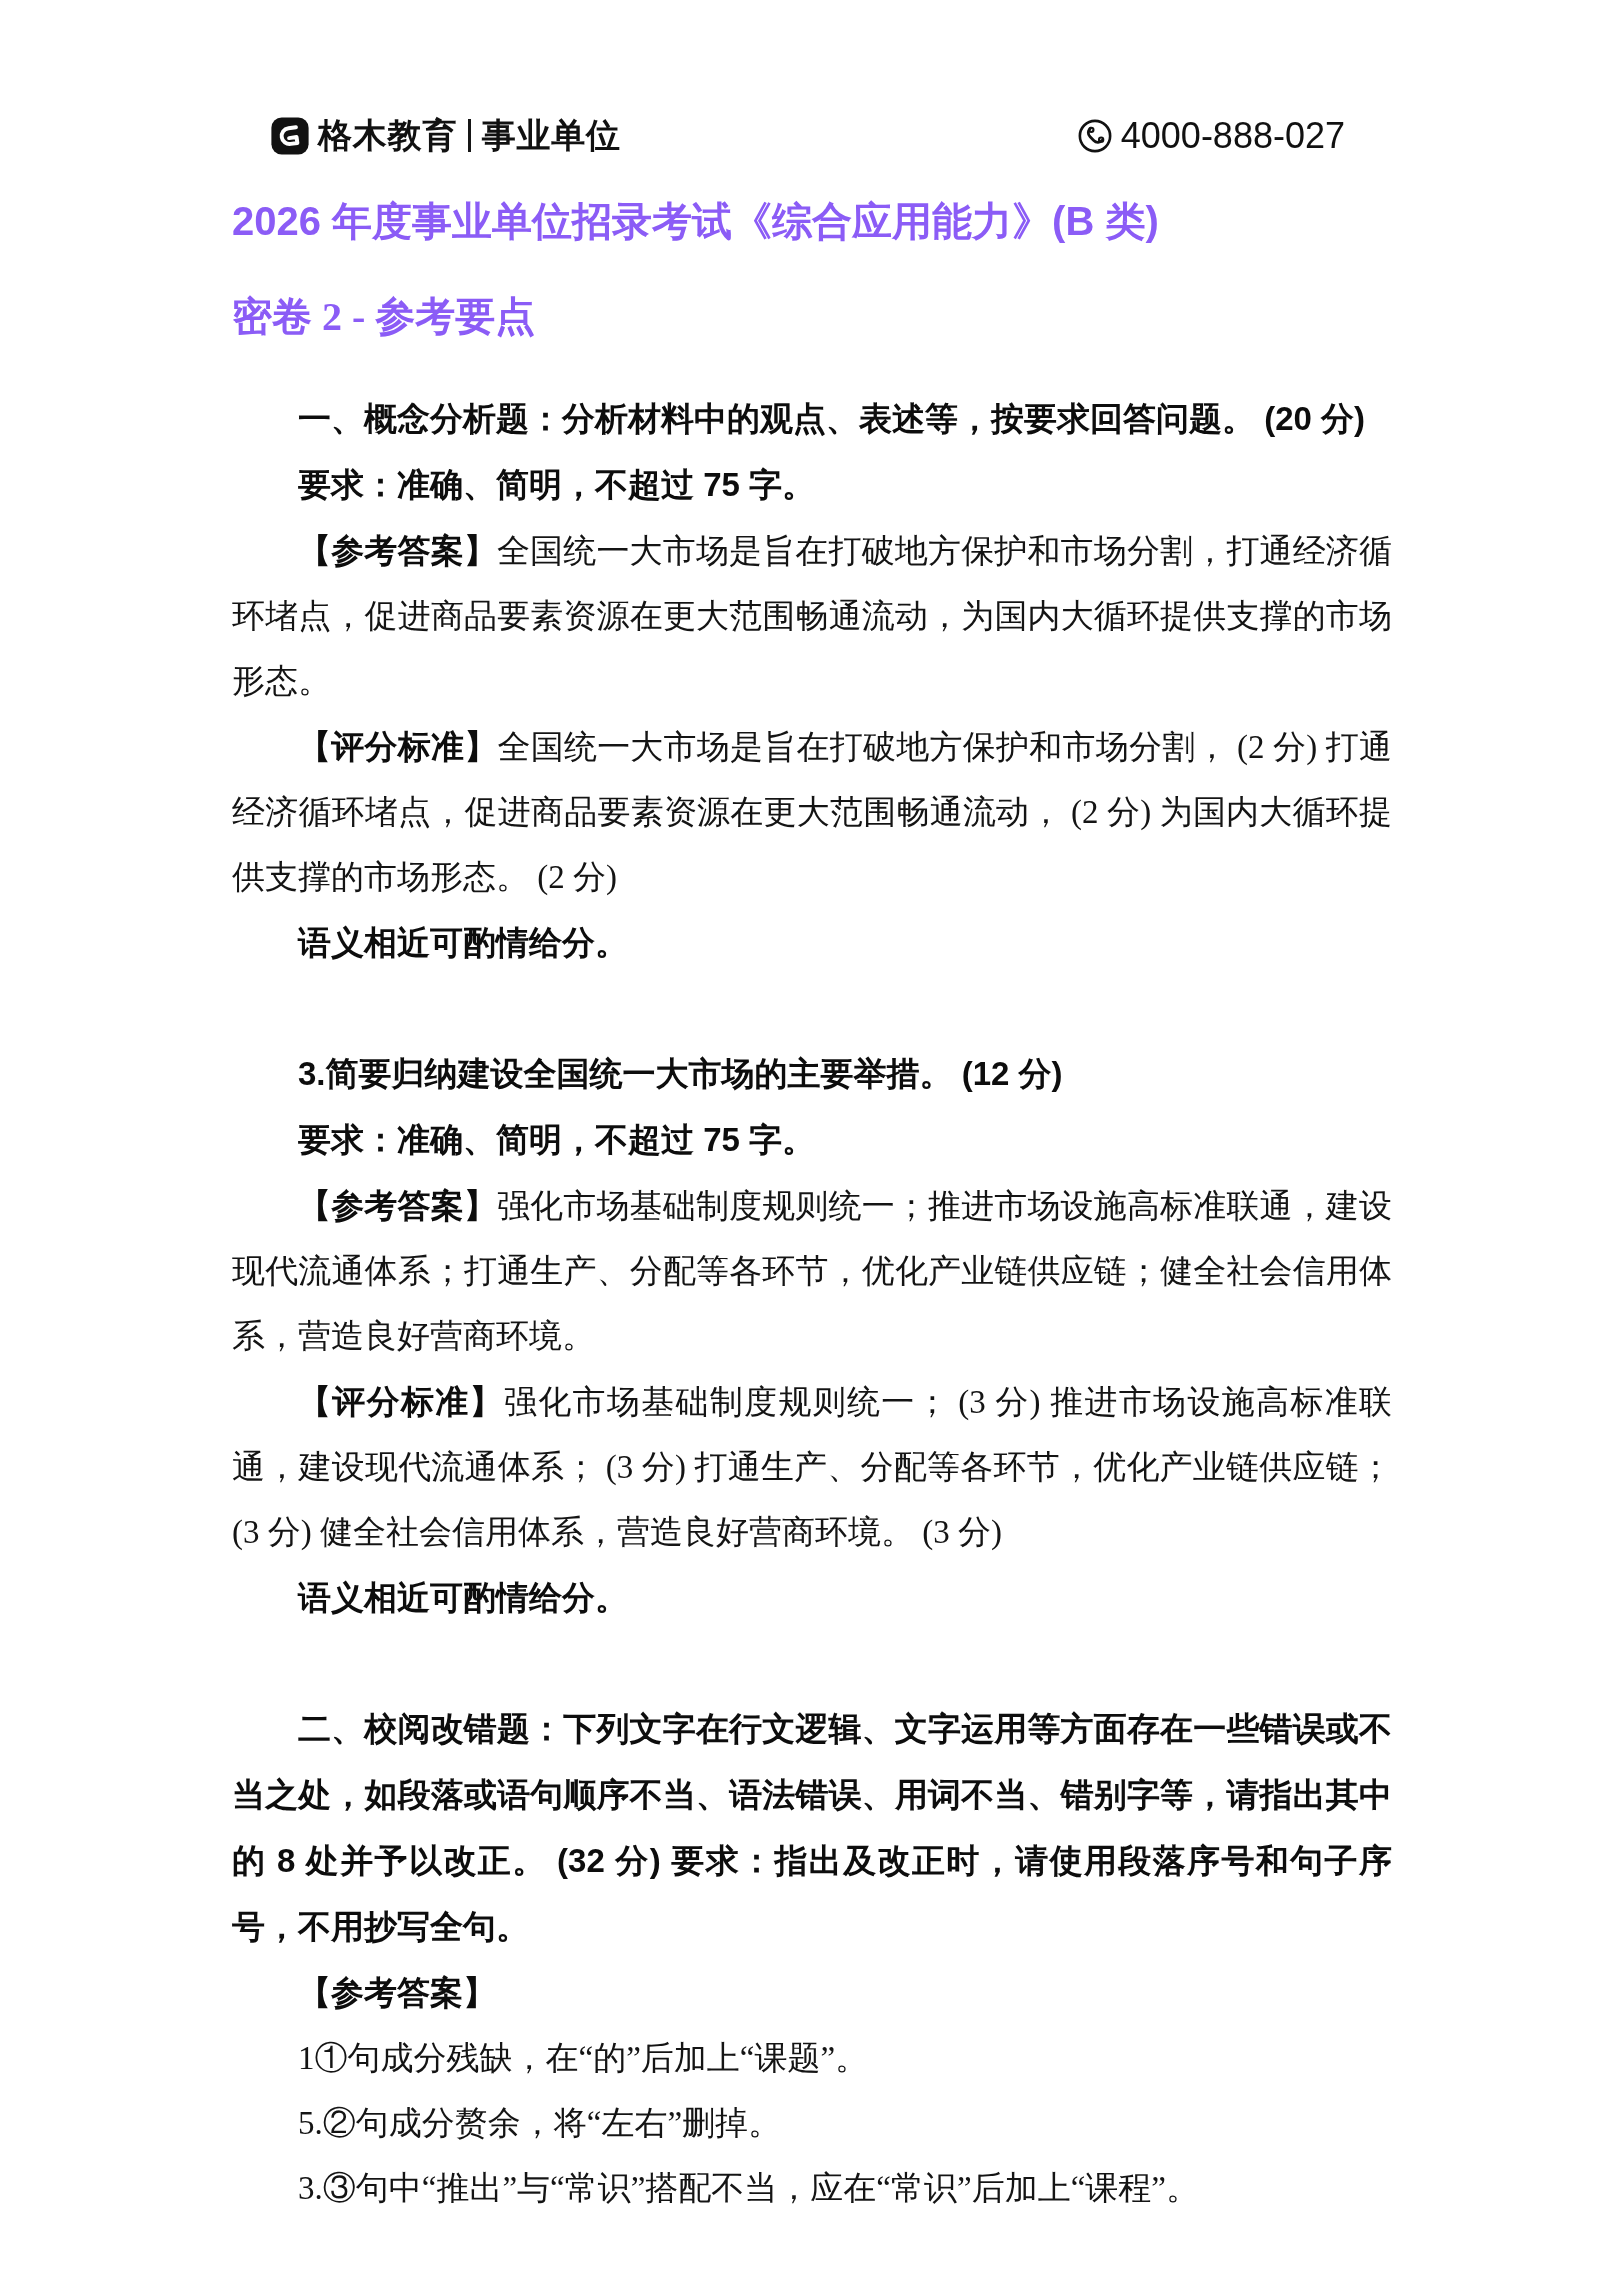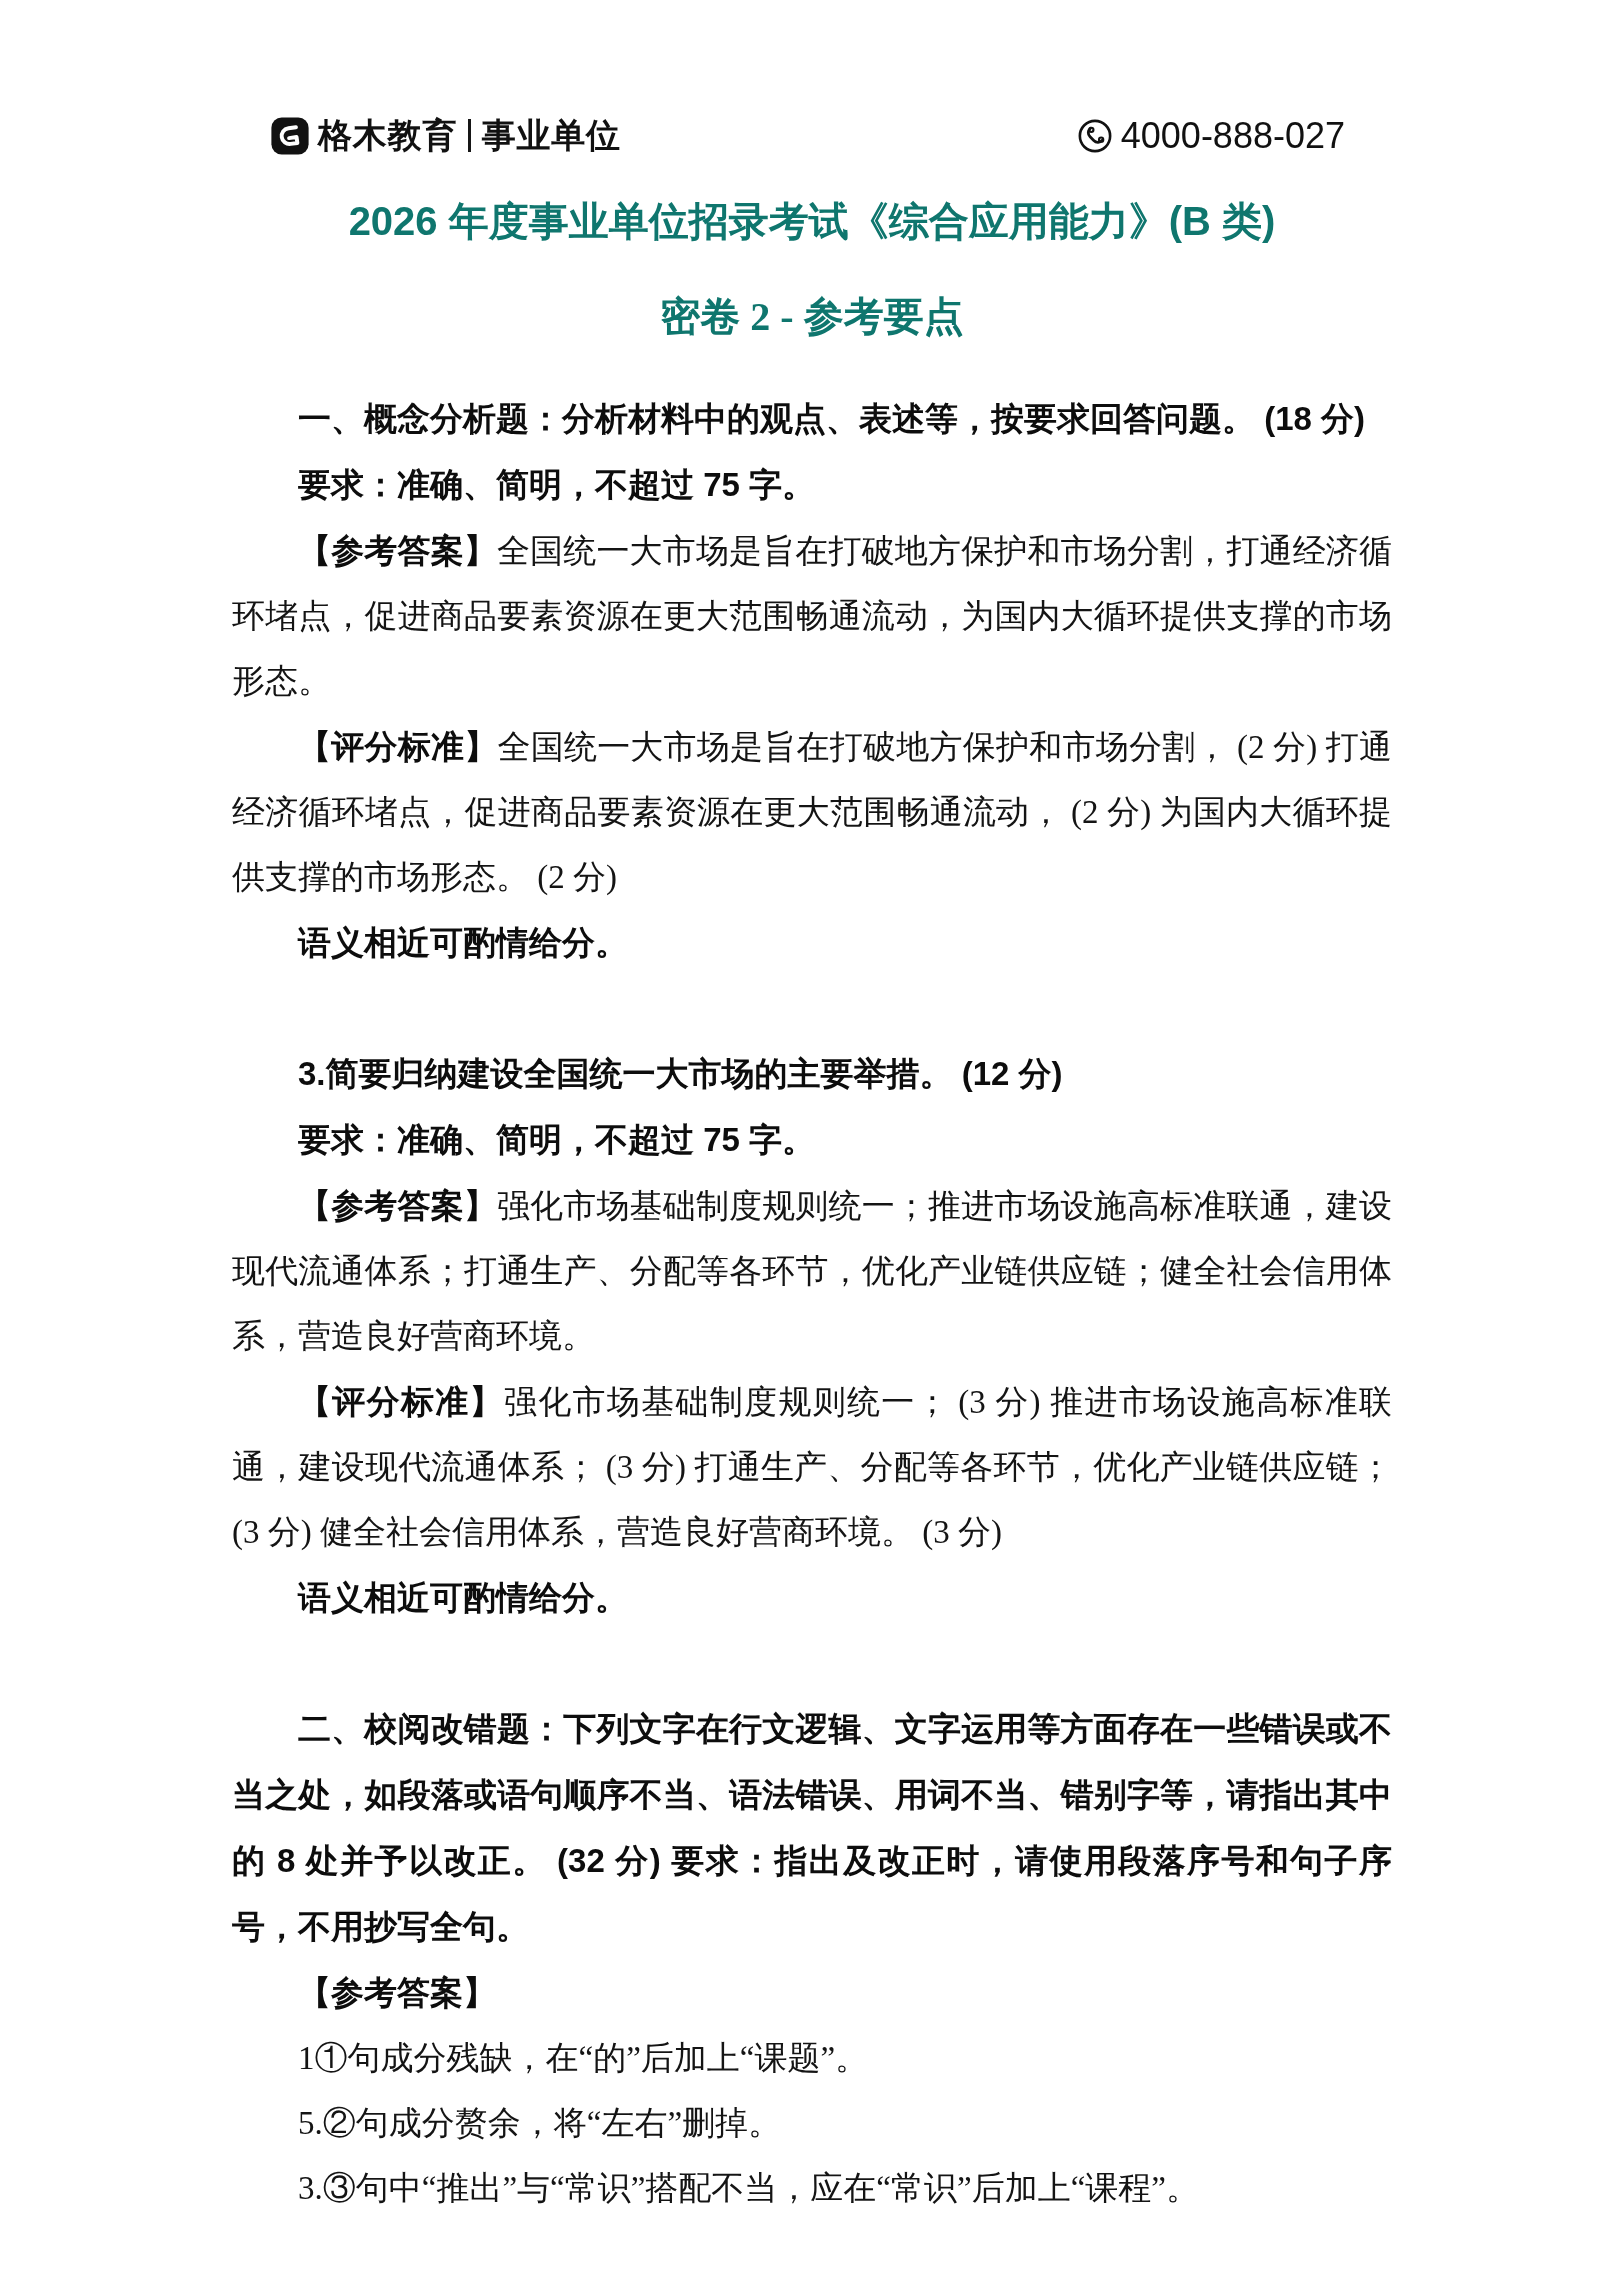--- a/index.html
+++ b/index.html
@@ -36,24 +36,23 @@
   .phone-icon-box { width: 36px; height: 36px; margin-right: 7.4px; flex: 0 0 auto; }
   .phone-number {
     font-family: "Liberation Sans", "DejaVu Sans", sans-serif;
     font-weight: 400;
     font-size: 36px;
     letter-spacing: 0px;
     white-space: nowrap;
   }
   
   .title-line {
-    text-align: center;
     font-family: "Liberation Sans", "DejaVu Sans", sans-serif;
     font-weight: 700;
-    color: #0f766e;
+    color: #8b5cf6;
   }
   .title-line.l1 { margin: 39px 0 0 0; font-size: 40px; line-height: 51px; }
   .title-line.l2 { margin: 44px 0 0 0; font-size: 40px; line-height: 51px; font-family: Liberation Serif, serif; }
   
   .doc-body {
     margin-top: 44px;
     font-size: 33px;
     line-height: 65px;
     text-align: justify;
     color: #141414;
@@ -93,21 +92,21 @@
         </svg>
       </span>
       <span class="phone-number">4000-888-027</span>
     </div>
   </div>
 
   <h1 class="title-line l1">2026 年度事业单位招录考试《综合应用能力》(B 类)</h1>
   <h2 class="title-line l2">密卷 2 - 参考要点</h2>
 
   <div class="doc-body">
-      <p class="para"><span class="b">一、概念分析题：分析材料中的观点、表述等，按要求回答问题。 (18 分)</span></p>
+      <p class="para"><span class="b">一、概念分析题：分析材料中的观点、表述等，按要求回答问题。 (20 分)</span></p>
       <p class="para"><span class="b">要求：准确、简明，不超过 75 字。</span></p>
       <p class="para"><span class="b">【参考答案】</span><span>全国统一大市场是旨在打破地方保护和市场分割，打通经济循环堵点，促进商品要素资源在更大范围畅通流动，为国内大循环提供支撑的市场形态。</span></p>
       <p class="para"><span class="b">【评分标准】</span><span>全国统一大市场是旨在打破地方保护和市场分割， (2 分) 打通经济循环堵点，促进商品要素资源在更大范围畅通流动， (2 分) 为国内大循环提供支撑的市场形态。 (2 分)</span></p>
       <p class="para"><span class="b">语义相近可酌情给分。</span></p>
       <p class="para gap"><span class="b">3.简要归纳建设全国统一大市场的主要举措。 (12 分)</span></p>
       <p class="para"><span class="b">要求：准确、简明，不超过 75 字。</span></p>
       <p class="para"><span class="b">【参考答案】</span><span>强化市场基础制度规则统一；推进市场设施高标准联通，建设现代流通体系；打通生产、分配等各环节，优化产业链供应链；健全社会信用体系，营造良好营商环境。</span></p>
       <p class="para"><span class="b">【评分标准】</span><span>强化市场基础制度规则统一； (3 分) 推进市场设施高标准联通，建设现代流通体系； (3 分) 打通生产、分配等各环节，优化产业链供应链； (3 分) 健全社会信用体系，营造良好营商环境。 (3 分)</span></p>
       <p class="para"><span class="b">语义相近可酌情给分。</span></p>
       <p class="para gap"><span class="b">二、校阅改错题：下列文字在行文逻辑、文字运用等方面存在一些错误或不当之处，如段落或语句顺序不当、语法错误、用词不当、错别字等，请指出其中的 8 处并予以改正。 (32 分) 要求：指出及改正时，请使用段落序号和句子序号，不用抄写全句。</span></p>

